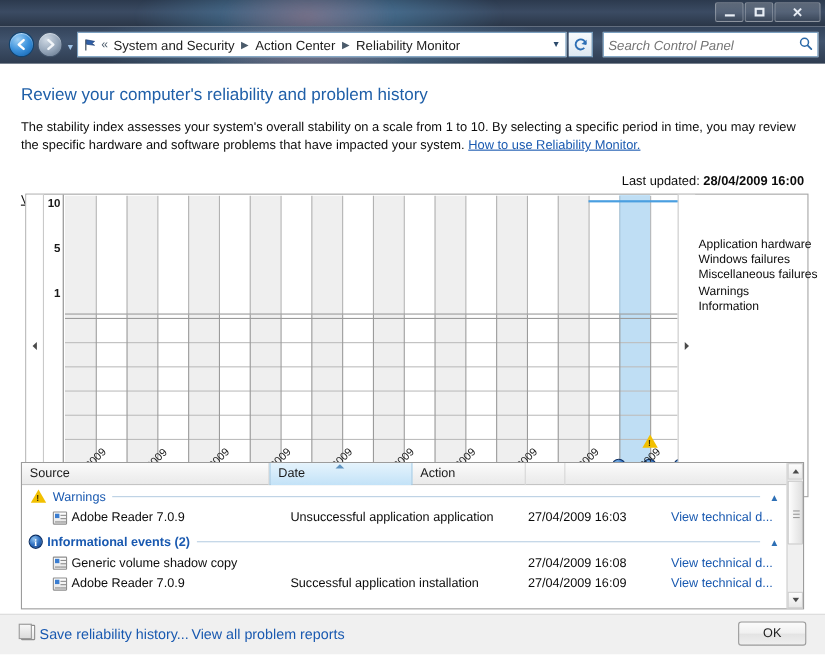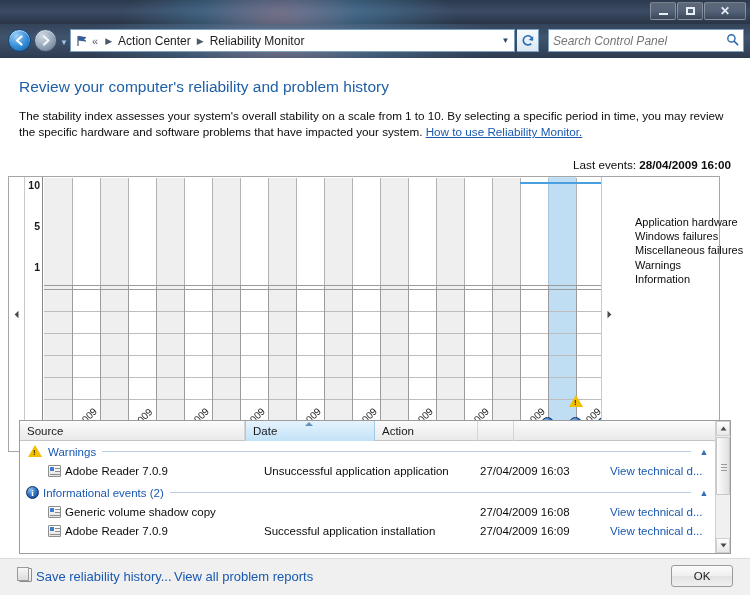--- a/index.html
+++ b/index.html
@@ -142,21 +142,21 @@
   .viewby a.active { color: #1959b0; font-weight: bold; }
   .viewby .sep { color:#6a6a6a; margin: 0 3px; }
   .lastupd {
     position: absolute; right: 19px; top: 100px;
     font-size: 11.7px; color: #0c0c0c; white-space: nowrap;
   }
   .lastupd b { font-weight: bold; }
 
   
   .chart-frame {
-    position: absolute; left: 8px; top: 118px;
+    position: absolute; left: 23px; top: 118px;
     width: 712px; height: 276px;
     border: 1px solid #a6a6a6; background: #ffffff;
   }
   .scroll-left, .scroll-right {
     position: absolute; top: 0; width: 16px; height: 274px;
     background: #ffffff; display:flex; align-items:center; justify-content:center;
     color: #4a4a4a; font-size: 8px;
   }
   .scroll-left { left: 0; border-right: 1px solid #c9c9c9;}
   .scroll-right { left: 592px; border-left: 1px solid #c9c9c9;}
@@ -380,20 +380,21 @@
     <div class="navchev">▼</div>
 
     <div class="addrbar">
       <div class="addr-flag">
         <svg width="14" height="14" viewBox="0 0 14 14">
           <path d="M3 2 L3 12" stroke="#4a5a6a" stroke-width="1.2" fill="none"></path>
           <path d="M3.6 2.2 L11 3.6 L8.6 5.6 L11 7.2 L3.6 6.2 Z" fill="#2f5fa8" stroke="#1d3f73" stroke-width="0.6"></path>
         </svg>
       </div>
       <span class="crumb-sep-dbl">«</span>
+      <span class="crumb">System and Security</span>
       <span class="crumb-arrow">▶</span>
       <span class="crumb">Action Center</span>
       <span class="crumb-arrow">▶</span>
       <span class="crumb">Reliability Monitor</span>
       <span class="addr-drop">▼</span>
     </div>
 
     <div class="refreshbtn">
       <svg width="14" height="14" viewBox="0 0 14 14">
         <path d="M11.5 6.2 A4.6 4.6 0 1 0 10.2 9.6" fill="none" stroke="#2d6fb5" stroke-width="1.7"></path>
@@ -419,21 +420,21 @@
     <div class="desc">
       <span>The stability index assesses your system's overall stability on a scale from 1 to 10. By selecting a specific period in time, you may review the specific hardware and software problems that have impacted your system. </span><a href="#">How to use Reliability Monitor.</a>
     </div>
 
     <div class="viewby">
       <span>View by:</span>
       <a href="#" class="active">Days</a><span class="sep">|</span><a href="#">Weeks</a>
     </div>
 
     <div class="lastupd">
-      <span>Last events: </span><b>28/04/2009 16:00</b>
+      <span>Last updated: </span><b>28/04/2009 16:00</b>
     </div>
 
     <div class="chart-frame">
 
       <div class="scroll-left">
         <svg width="7" height="9" viewBox="0 0 7 9">
           <path d="M5.5 0.8 L1.6 4.5 L5.5 8.2 Z" fill="#4a4a4a"></path>
         </svg>
       </div>
       <div class="scroll-right">
@@ -600,21 +601,21 @@
             <span class="src-icon"></span>
             <span>Adobe Reader 7.0.9</span>
           </span>
           <span class="cell c-summary">Unsuccessful application application</span>
           <span class="cell c-date">27/04/2009 16:03</span>
           <span class="cell c-action">View  technical d...</span>
         </div>
 
         <div class="grp-row" style="top:43px;">
           <span class="evicon ico-info" style="position:relative; left:6px; top:0px; display:inline-flex;">i</span>
-          <span class="grp-label" style="margin-left:10px;">Informational events (2)</span>
+          <span class="grp-label" style="margin-left:10px;font-weight:bold;">Informational events (2)</span>
           <span class="grp-rule"></span>
           <span class="grp-chev">▲</span>
         </div>
 
         <div class="ev-row" style="top:62px;">
           <span class="cell c-source">
             <span class="src-icon"></span>
             <span>Generic volume shadow copy</span>
           </span>
           <span class="cell c-date">27/04/2009 16:08</span>

